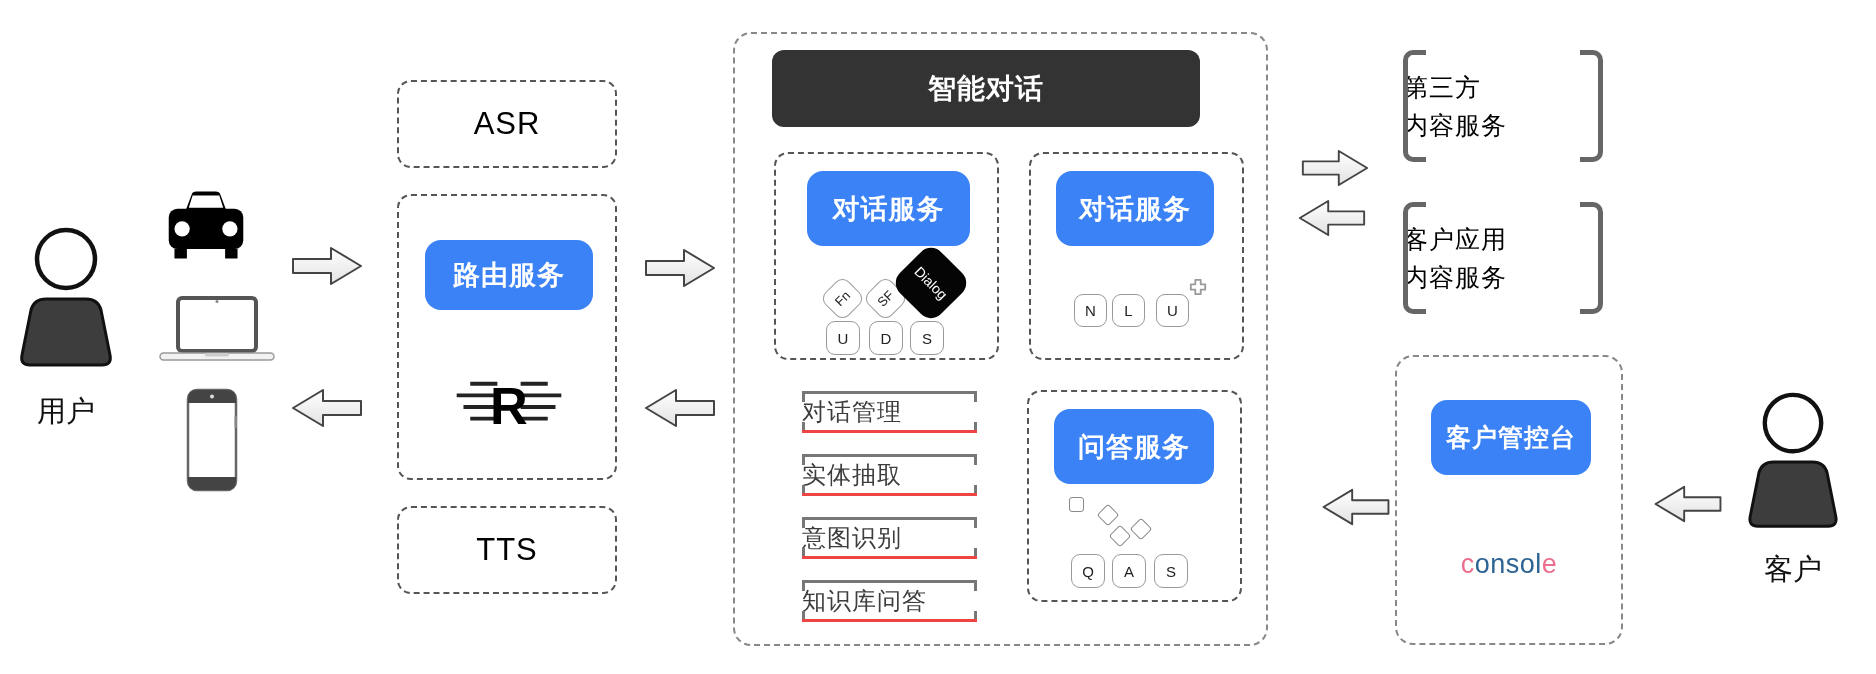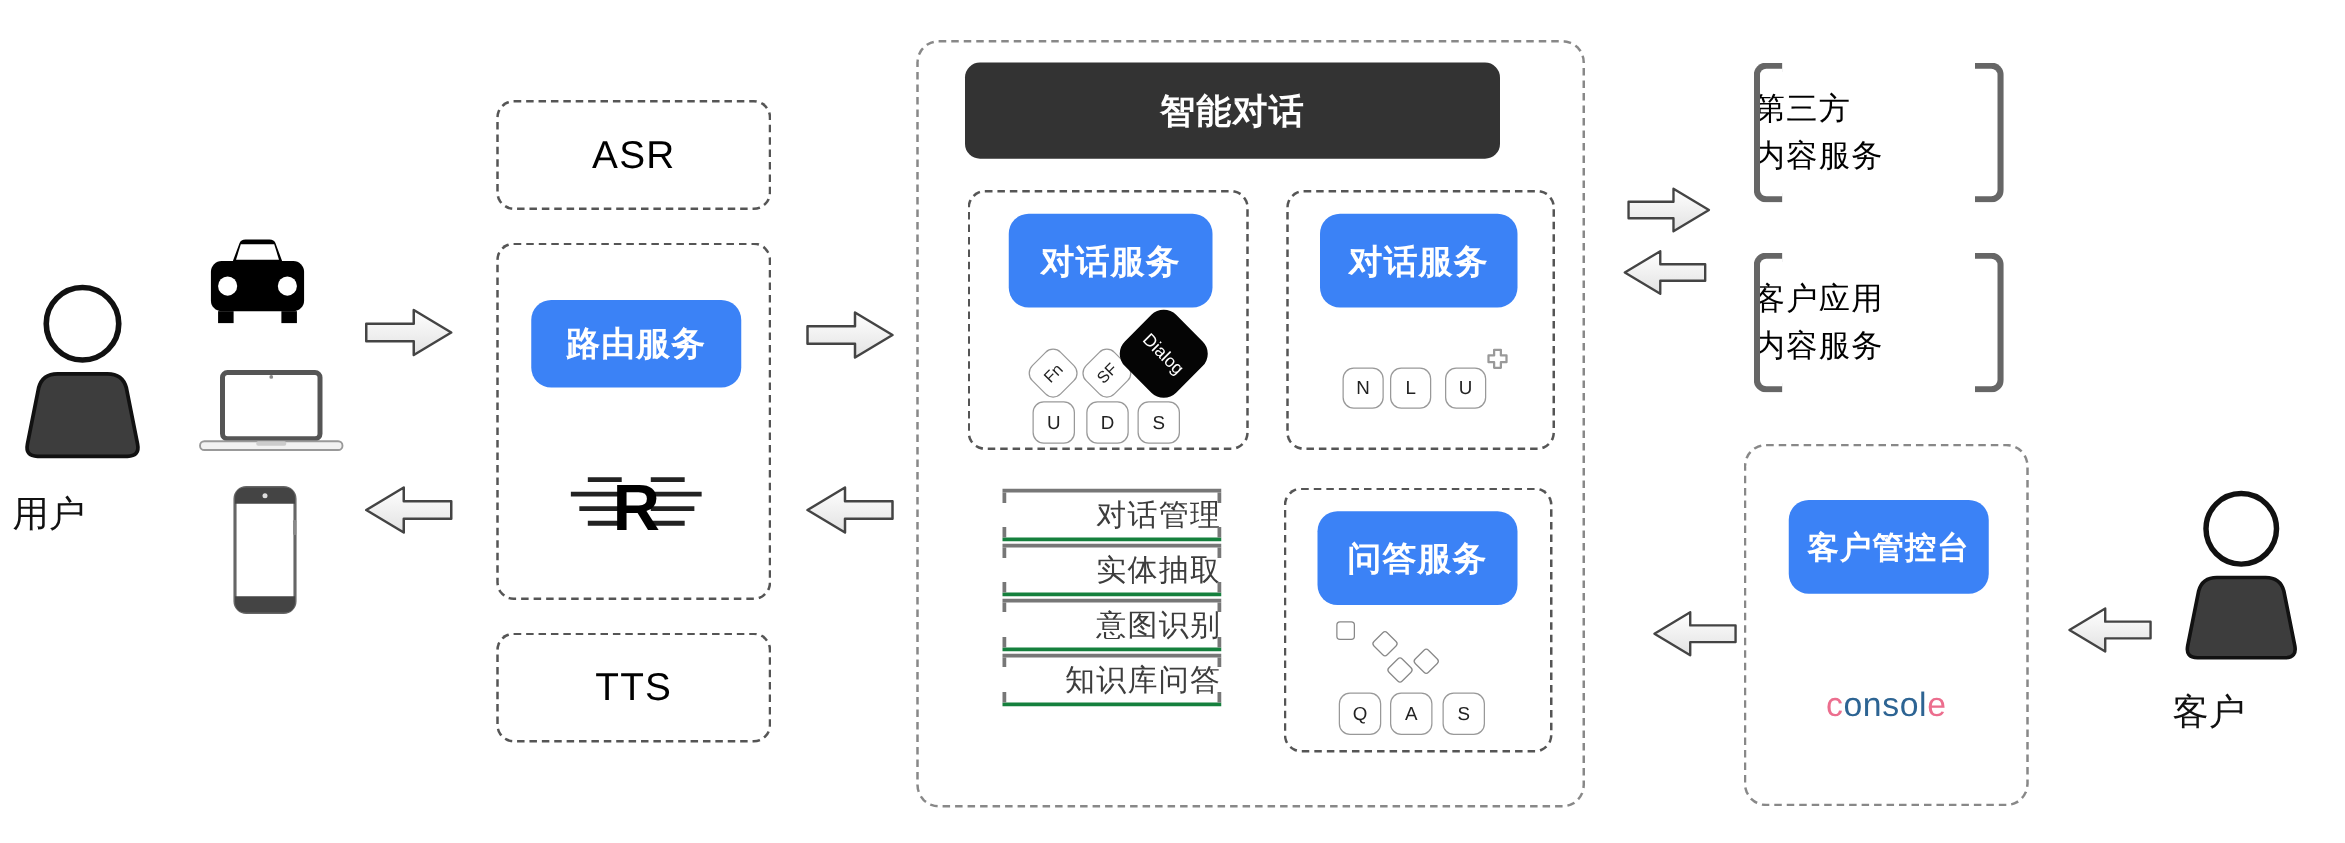--- a/index.html
+++ b/index.html
@@ -17,39 +17,39 @@
   .pill { position:absolute; background:#3b82f6; color:#fff; border-radius:16px;
           display:flex; align-items:center; justify-content:center;
           font-weight:bold; font-size:27px; letter-spacing:1px; }
   .pill.header { background:#333; border-radius:12px; font-size:28px; }
 
   
   .svc-label { display:flex; align-items:center; justify-content:center; height:100%;
                font-size:31px; color:#000; letter-spacing:1px; }
 
   
-  .person-label { position:absolute; font-size:29px; color:#111; }
+  .person-label { position:absolute; text-align:center; font-size:29px; color:#111; }
 
   
   .key { position:absolute; width:34px; height:34px; background:#fff; border:1.5px solid #999;
          border-radius:9px; display:flex; align-items:center; justify-content:center;
          font-size:15px; color:#222; }
   .key.small { width:33px; height:33px; }
   .key.rot-l { transform:rotate(-45deg); font-size:13px; }
   .key.dialog { width:58px; height:58px; background:#050505; color:#fff; border:none;
                 border-radius:14px; transform:rotate(45deg); font-size:14px; }
 
   
   .shape-sq { position:absolute; width:15px; height:15px; border:1.5px solid #888; border-radius:3px; background:#fff; }
   .shape-dm { position:absolute; width:16px; height:16px; border:1.5px solid #888; border-radius:3px; background:#fff; transform:rotate(45deg); }
 
   
-  .pipe-item { position:relative; width:175px; height:42px; margin-bottom:2px;
-               border-top:3px solid #777; border-bottom:3px solid #15803d;
-               display:flex; align-items:center; justify-content:flex-end; }
+  .pipe-item { position:relative; width:175px; height:42px; margin-bottom:21px;
+               border-top:3px solid #777; border-bottom:3px solid #ef4444;
+               display:flex; align-items:center; justify-content:flex-start; }
   .pipe-item::before, .pipe-item::after { content:""; position:absolute; top:0; bottom:0; width:3px;
                background:linear-gradient(#777 0 8px, transparent 8px calc(100% - 8px), #777 calc(100% - 8px) 100%); }
   .pipe-item::before { left:0; } .pipe-item::after { right:0; }
   .pipe-text { font-size:24px; color:#3d3d3d; letter-spacing:1px; }
 
   
   .bracket-box { position:absolute; width:200px; height:112px; display:flex; flex-direction:column;
                  align-items:flex-start; justify-content:center; }
   .bracket-box::before, .bracket-box::after { content:""; position:absolute; top:0; bottom:0; width:18px; }
   .bracket-box::before { left:0; border:5px solid #666; border-right:none; border-radius:10px 0 0 10px; }

